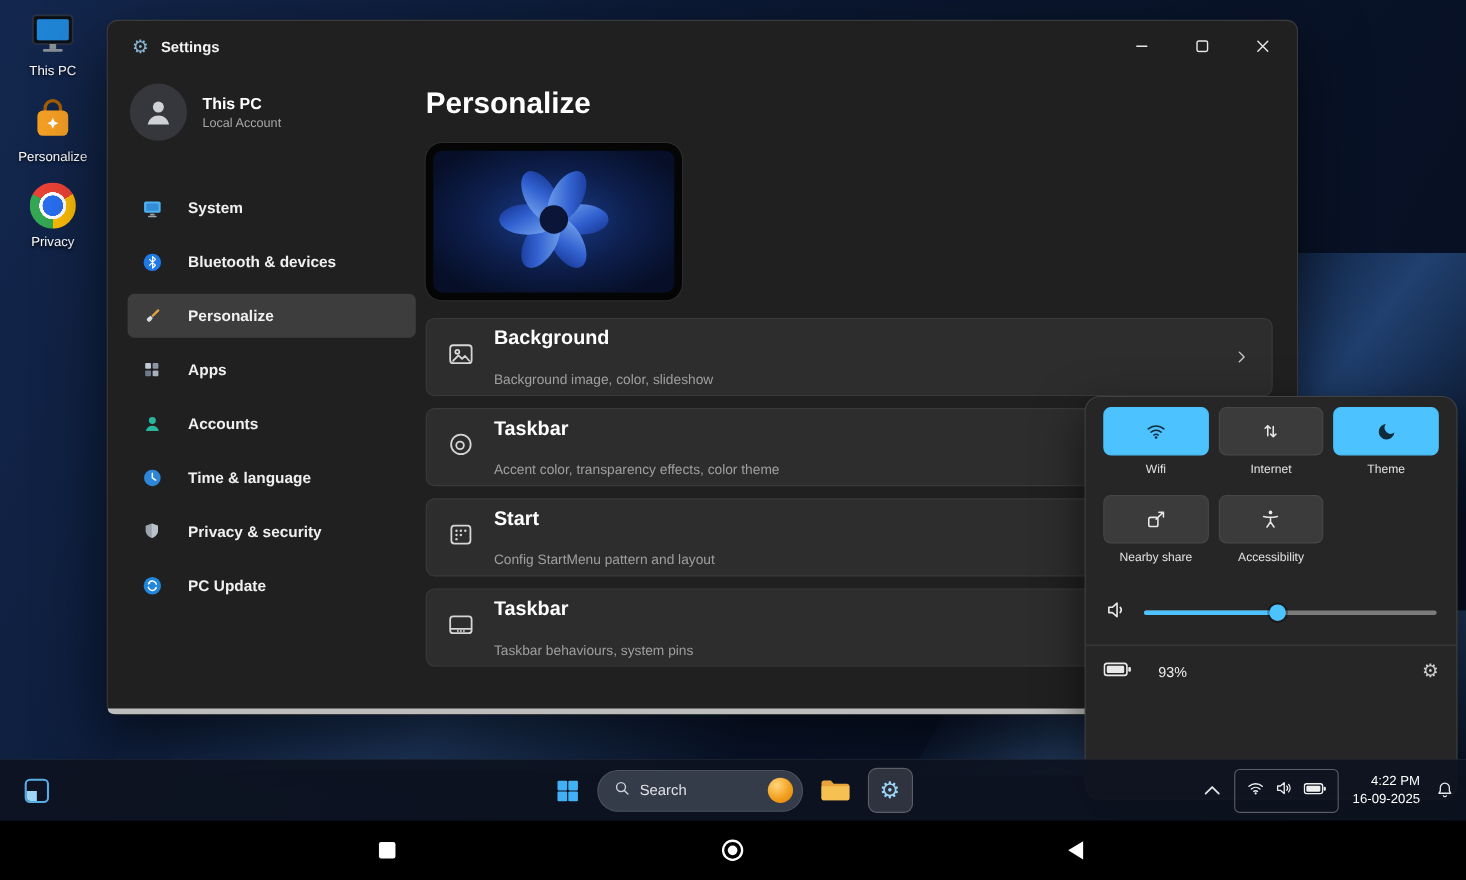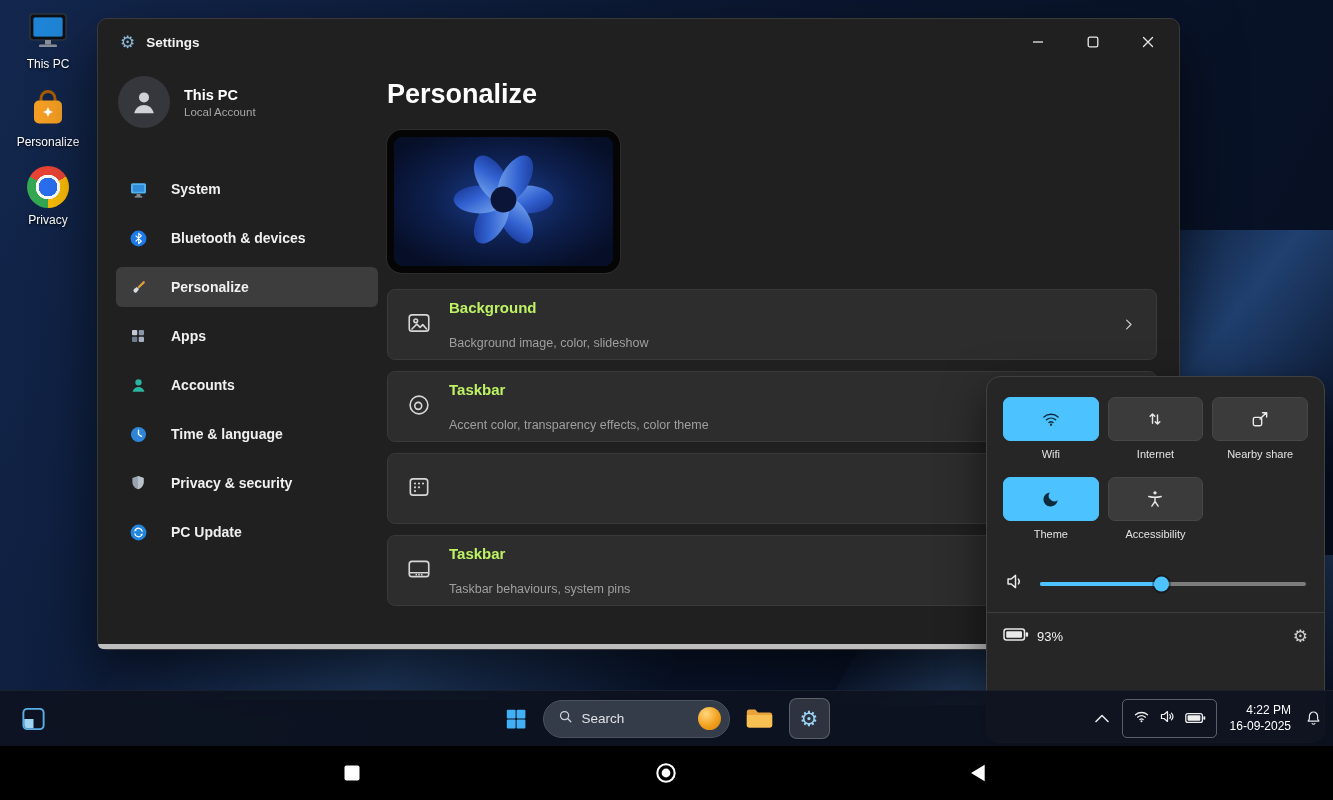--- a/index.html
+++ b/index.html
@@ -48,44 +48,44 @@
   .nav-label { font-size:14px; font-weight:600; color:#f0f0f0; }
 
   
   .content { position:absolute; left:289px; top:46px; right:22px; bottom:14px; }
   .page-title { font-size:27px; font-weight:700; color:#fff; margin:14px 0 20px; }
   .preview { width:233px; height:143px; border-radius:15px; background:#050505; padding:7px; box-shadow:0 0 0 1px #2c2c2c; }
   .preview-inner { width:100%; height:100%; border-radius:9px; overflow:hidden; background:#0a1430; }
   .rows { margin-top:16px; }
   .row { height:71px; margin-bottom:11px; background:#2d2d2d; border:1px solid #3a3a3a; border-radius:8px;
          display:flex; align-items:center; padding:0 20px 0 18px; gap:17px; cursor:pointer; }
-  .row-title { font-size:15px; font-weight:700; color:#bef264; }
+  .row-title { font-size:18px; font-weight:700; color:#ffffff; }
   .row-sub { font-size:12.5px; color:#9f9f9f; margin-top:20px; }
   .row-chevron { margin-left:auto; display:flex; }
   .oicon { fill:none; stroke:#d6d6d6; stroke-width:1.5; stroke-linecap:round; stroke-linejoin:round; }
 
   
-  .qs { position:absolute; left:986px; top:376px; width:339px; height:367px; z-index:3;
-        background:#262626; border:1px solid #414141; border-radius:14px; padding:20px 16px 10px;
+  .qs { position:absolute; left:986px; top:360px; width:339px; height:367px; z-index:3;
+        background:#262626; border:1px solid #414141; border-radius:14px; padding:9px 16px 10px;
         box-shadow:0 16px 44px rgba(0,0,0,.55); }
   .qs-grid { display:grid; grid-template-columns:repeat(3,1fr); column-gap:9px; }
   .qs-cell { text-align:center; }
   .tile { width:100%; height:44px; border-radius:7px; background:#3b3b3b; border:1px solid #474747;
           color:#e8e8e8; display:flex; align-items:center; justify-content:center; cursor:pointer; }
   .tile.active { background:#4cc2ff; border-color:#4cc2ff; color:#0e2b3b; }
   .tile-label { font-size:11px; color:#e2e2e2; margin:7px 0 17px; white-space:nowrap; }
   .stroke { fill:none; stroke:currentColor; stroke-width:1.7; stroke-linecap:round; stroke-linejoin:round; }
   .qs-volume { display:flex; align-items:center; gap:14px; margin:14px 2px 0; color:#e8e8e8; }
   .slider { position:relative; flex:1; height:16px; cursor:pointer; }
   .slider .track { position:absolute; left:0; right:0; top:6px; height:4px; border-radius:2px; background:#7c7c7c; }
   .slider .fill { position:absolute; left:0; top:6px; height:4px; border-radius:2px; background:#4cc2ff; }
   .slider .thumb { position:absolute; top:8px; width:15px; height:15px; margin-left:-8px; transform:translateY(-50%);
                    border-radius:50%; background:#4cc2ff; box-shadow:0 0 0 2px rgba(0,0,0,.3); cursor:grab; }
   .qs-div { height:1px; background:#3d3d3d; margin:16px -16px 0; }
-  .qs-footer { display:flex; align-items:center; gap:8px; height:46px; color:#f0f0f0; font-size:13px;justify-content:flex-end; }
+  .qs-footer { display:flex; align-items:center; gap:24px; height:46px; color:#f0f0f0; font-size:13px;justify-content:flex-end; }
   .qs-gear { margin-left:auto; font-size:17px; color:#cfcfcf; cursor:pointer; }
 
   
   .taskbar { position:absolute; left:0; top:690px; width:1333px; height:56px; z-index:4;
              background:rgba(13,18,31,.92); border-top:1px solid rgba(255,255,255,.06);padding-left:11px; }
   .tb-left { position:absolute; left:20px; top:50%; transform:translateY(-50%); cursor:pointer; display:flex; }
   .tb-center { position:absolute; left:50%; top:0; height:100%; transform:translateX(-50%);
                display:flex; align-items:center; gap:15px; }
   .tb-btn { background:none; border:none; display:flex; align-items:center; justify-content:center; cursor:pointer; }
   .search-pill { width:187px; height:38px; border-radius:19px; background:#343b49; border:1px solid #4a5262;
@@ -351,20 +351,24 @@
                 <g fill="#d6d6d6" stroke="none">
                   <circle cx="8.3" cy="8.8" r="1"></circle>
                   <circle cx="12" cy="8.8" r="1"></circle>
                   <circle cx="15.7" cy="8.8" r="1"></circle>
                   <circle cx="8.3" cy="12.3" r="1"></circle>
                   <circle cx="12" cy="12.3" r="1"></circle>
                   <circle cx="8.3" cy="15.8" r="1"></circle>
                 </g>
               </svg>
           </span>
+          <div>
+            <div class="row-title">Start</div>
+            <div class="row-sub">Config StartMenu pattern and layout</div>
+          </div>
           <span class="row-chevron">
             <svg width="15" height="15" viewBox="0 0 24 24">
                 <path d="M9 5l7 7-7 7" fill="none" stroke="#c9c9c9" stroke-width="2" stroke-linecap="round" stroke-linejoin="round"></path>
               </svg>
           </span>
         </div>
         <div class="row">
           <span>
             <svg class="oicon" width="26" height="26" viewBox="0 0 24 24">
                 <rect x="3" y="5" width="18" height="14" rx="2.5"></rect>
@@ -403,35 +407,35 @@
       </div>
       <div class="qs-cell">
         <button class="tile">
           <svg width="20" height="20" viewBox="0 0 24 24">
               <path class="stroke" d="M9 17V6M9 6L6.2 8.8M9 6l2.8 2.8M15 7v11M15 18l-2.8-2.8M15 18l2.8-2.8"></path>
             </svg>
         </button>
         <div class="tile-label">Internet</div>
       </div>
       <div class="qs-cell">
+        <button class="tile active">
+          <svg width="19" height="19" viewBox="0 0 24 24">
+              <path d="M21 12.8A9 9 0 1 1 11.2 3a7 7 0 0 0 9.8 9.8z" fill="currentColor"></path>
+            </svg>
+        </button>
+        <div class="tile-label">Theme</div>
+      </div>
+      <div class="qs-cell">
         <button class="tile">
           <svg width="20" height="20" viewBox="0 0 24 24">
               <rect class="stroke" x="4" y="10" width="10" height="10" rx="2"></rect>
               <path class="stroke" d="M12 12l7.5-7.5M20 4.5h-5M20 4.5v5"></path>
             </svg>
         </button>
         <div class="tile-label">Nearby share</div>
-      </div>
-      <div class="qs-cell">
-        <button class="tile active">
-          <svg width="19" height="19" viewBox="0 0 24 24">
-              <path d="M21 12.8A9 9 0 1 1 11.2 3a7 7 0 0 0 9.8 9.8z" fill="currentColor"></path>
-            </svg>
-        </button>
-        <div class="tile-label">Theme</div>
       </div>
       <div class="qs-cell">
         <button class="tile">
           <svg width="20" height="20" viewBox="0 0 24 24">
               <circle cx="12" cy="4.6" r="2" fill="currentColor"></circle>
               <path class="stroke" d="M4.5 9c5 1.3 10 1.3 15 0M12 10.3V15M12 15l-3.8 5.5M12 15l3.8 5.5"></path>
             </svg>
         </button>
         <div class="tile-label">Accessibility</div>
       </div>

